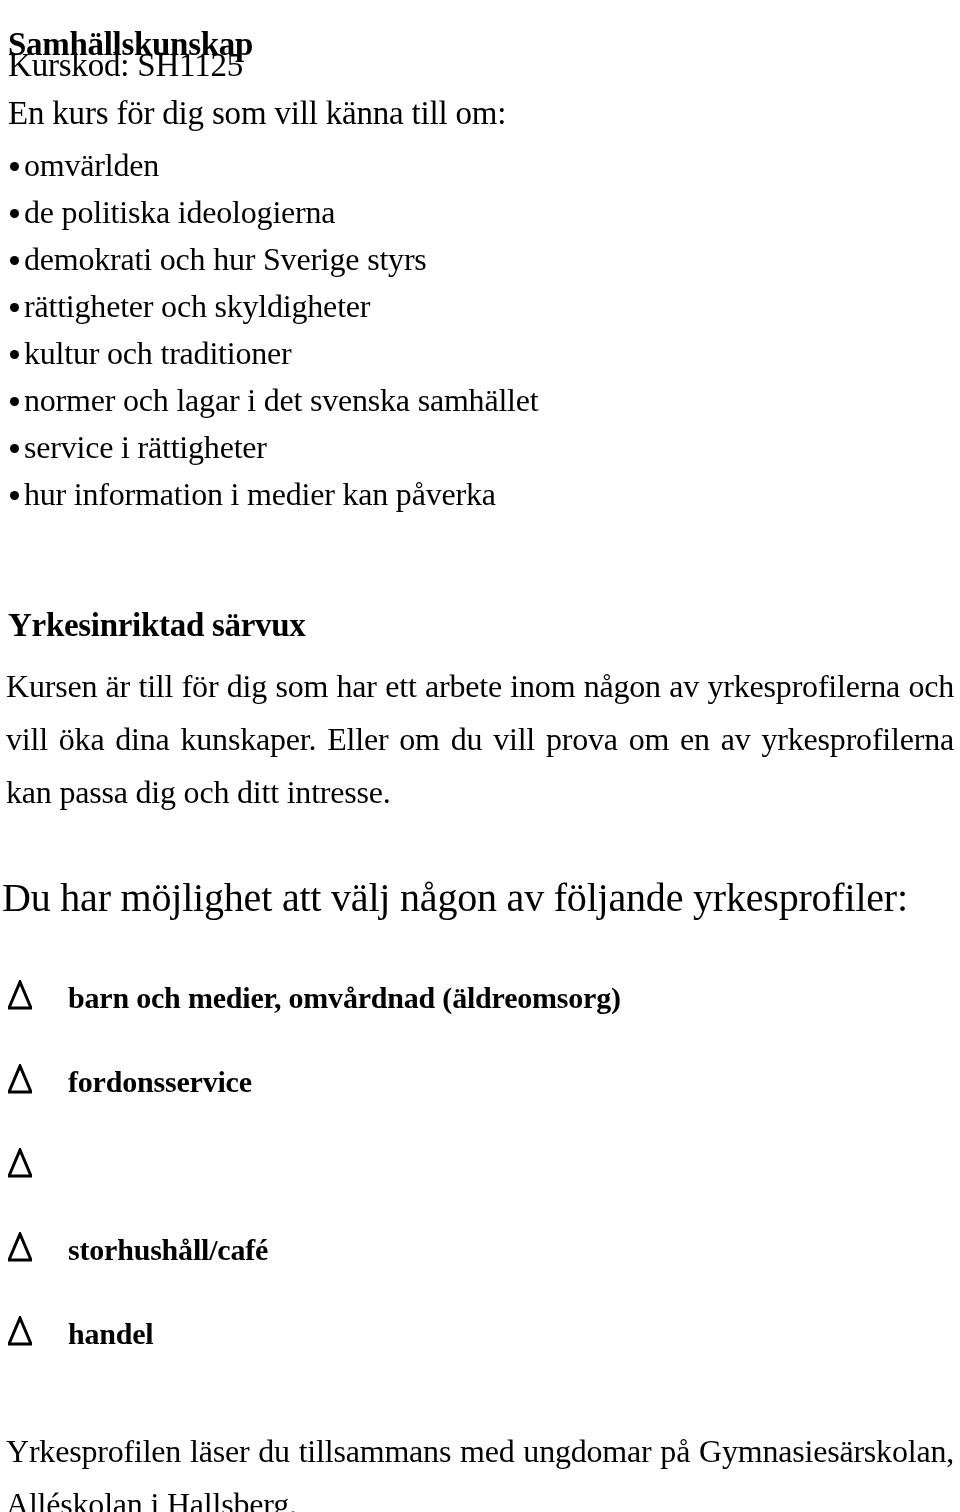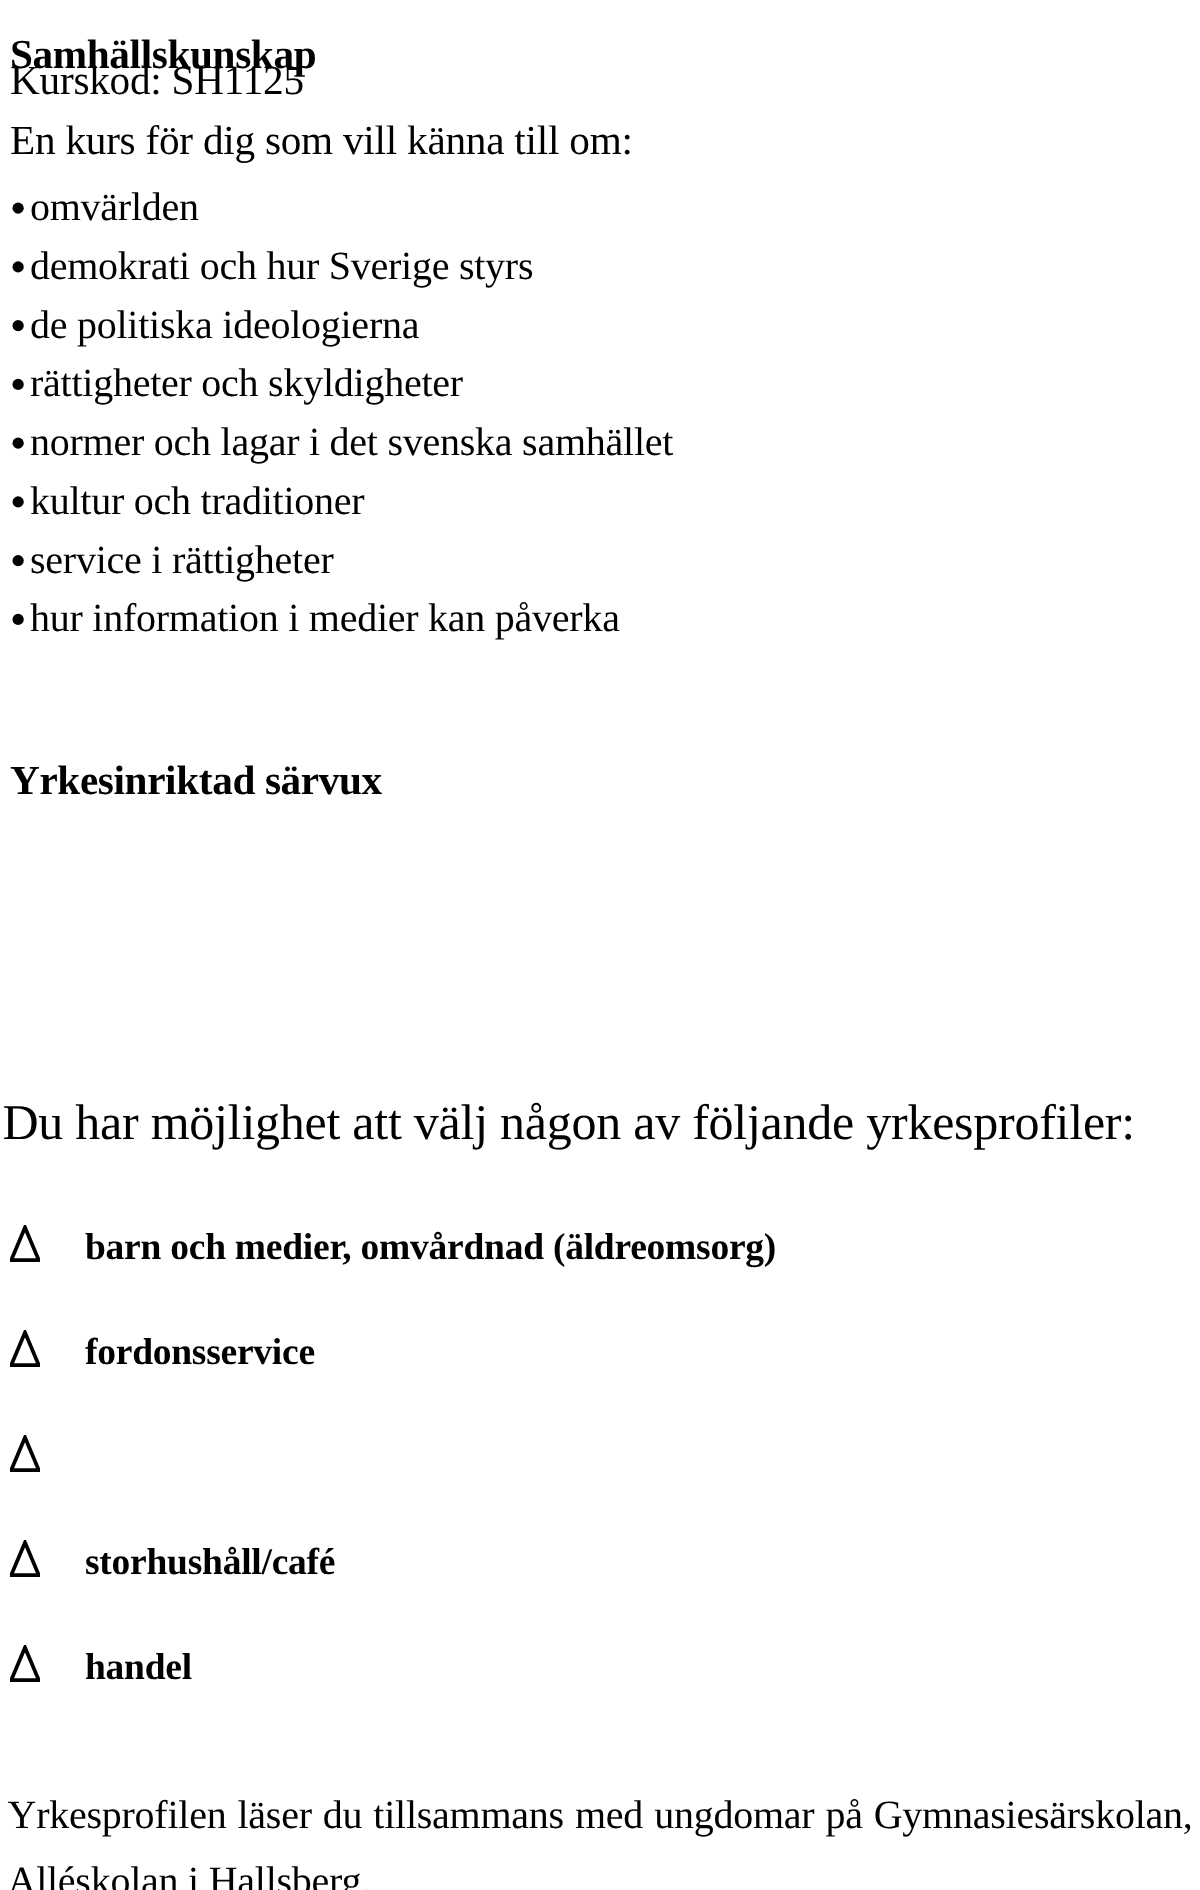--- a/index.html
+++ b/index.html
@@ -158,50 +158,51 @@
 
   <div class="subline intro">En kurs för dig som vill känna till om:</div>
 
   <ul class="bullet-list">
     <li class="bullet-item">
       <span class="bullet-dot"></span>
       <span>omvärlden</span>
     </li>
     <li class="bullet-item">
       <span class="bullet-dot"></span>
+      <span>de politiska ideologierna</span>
+    </li>
+    <li class="bullet-item">
+      <span class="bullet-dot"></span>
       <span>demokrati och hur Sverige styrs</span>
     </li>
     <li class="bullet-item">
       <span class="bullet-dot"></span>
-      <span>de politiska ideologierna</span>
-    </li>
-    <li class="bullet-item">
-      <span class="bullet-dot"></span>
       <span>rättigheter och skyldigheter</span>
     </li>
     <li class="bullet-item">
       <span class="bullet-dot"></span>
+      <span>kultur och traditioner</span>
+    </li>
+    <li class="bullet-item">
+      <span class="bullet-dot"></span>
       <span>normer och lagar i det svenska samhället</span>
     </li>
     <li class="bullet-item">
       <span class="bullet-dot"></span>
-      <span>kultur och traditioner</span>
-    </li>
-    <li class="bullet-item">
-      <span class="bullet-dot"></span>
       <span>service i rättigheter</span>
     </li>
     <li class="bullet-item">
       <span class="bullet-dot"></span>
       <span>hur information i medier kan påverka</span>
     </li>
   </ul>
 
   <h2 class="section-heading">Yrkesinriktad särvux</h2>
 
+  <p class="para p1">Kursen är till för dig som har ett arbete inom någon av yrkesprofilerna och vill öka dina kunskaper. Eller om du vill prova om en av yrkesprofilerna kan passa dig och ditt intresse.</p>
 
   <div class="lead-line">Du har möjlighet att välj någon av följande yrkesprofiler:</div>
 
   <ul class="profile-list">
     <li class="profile-item">
       <span class="tri-icon">
         <svg width="24" height="30" viewBox="0 0 24 30">
             <path d="M12 2 L23 28 L1 28 Z" fill="none" stroke="#000" stroke-width="3"></path>
           </svg>
       </span>

